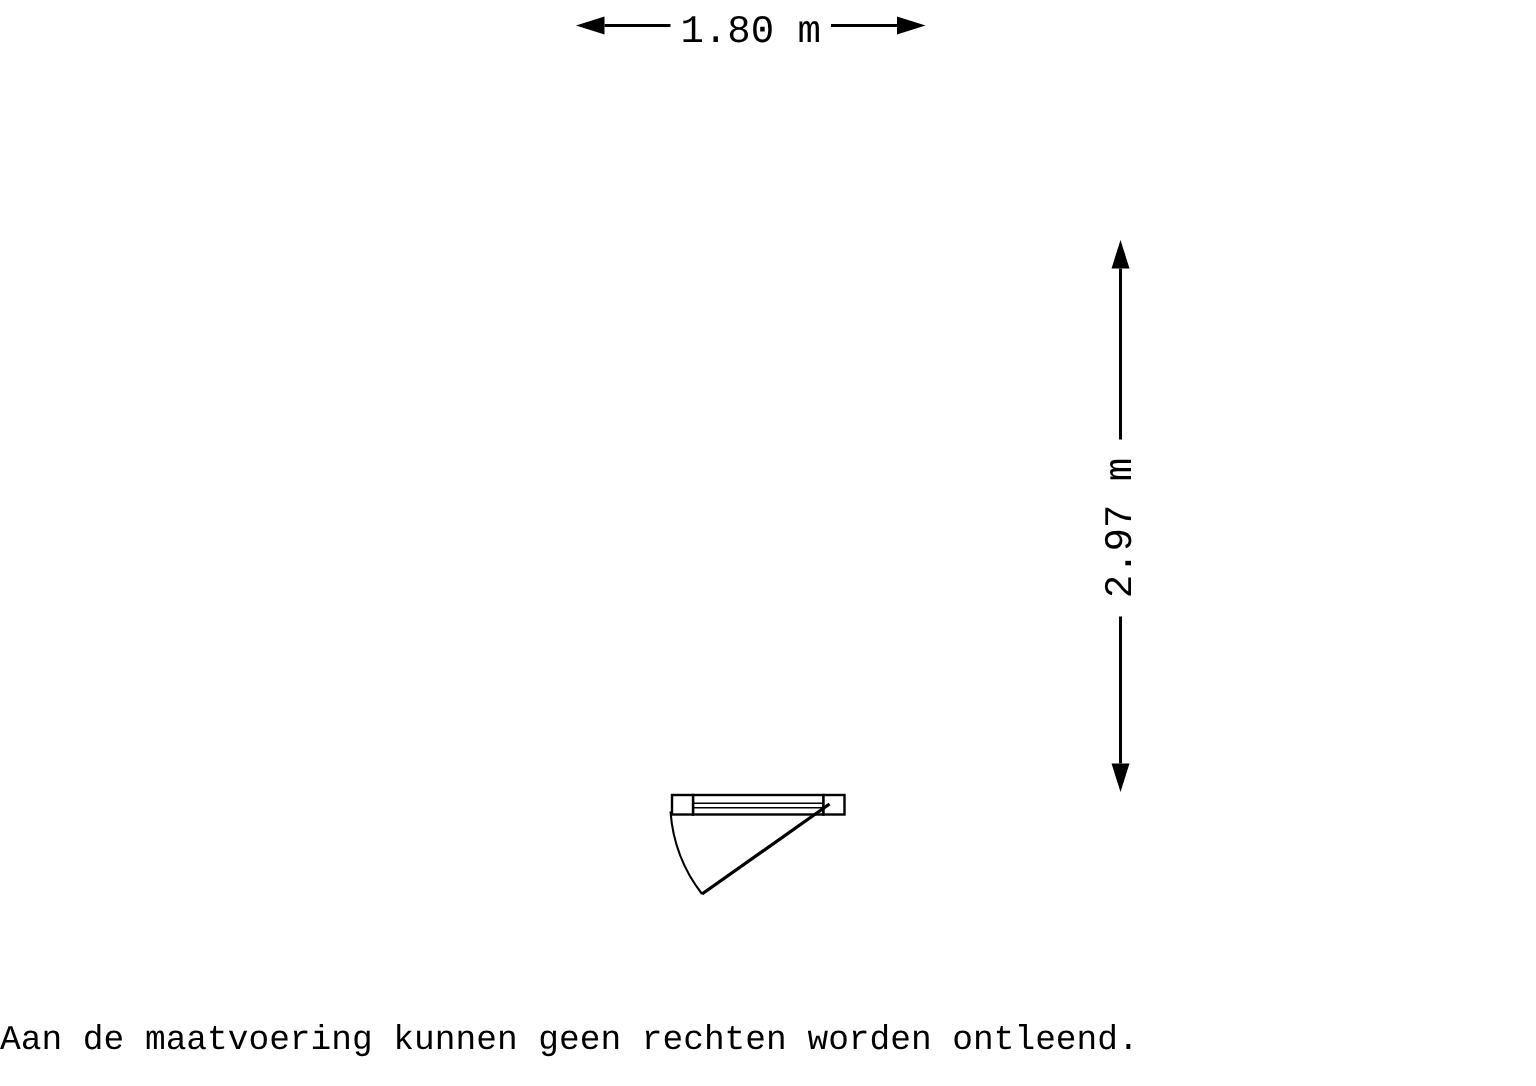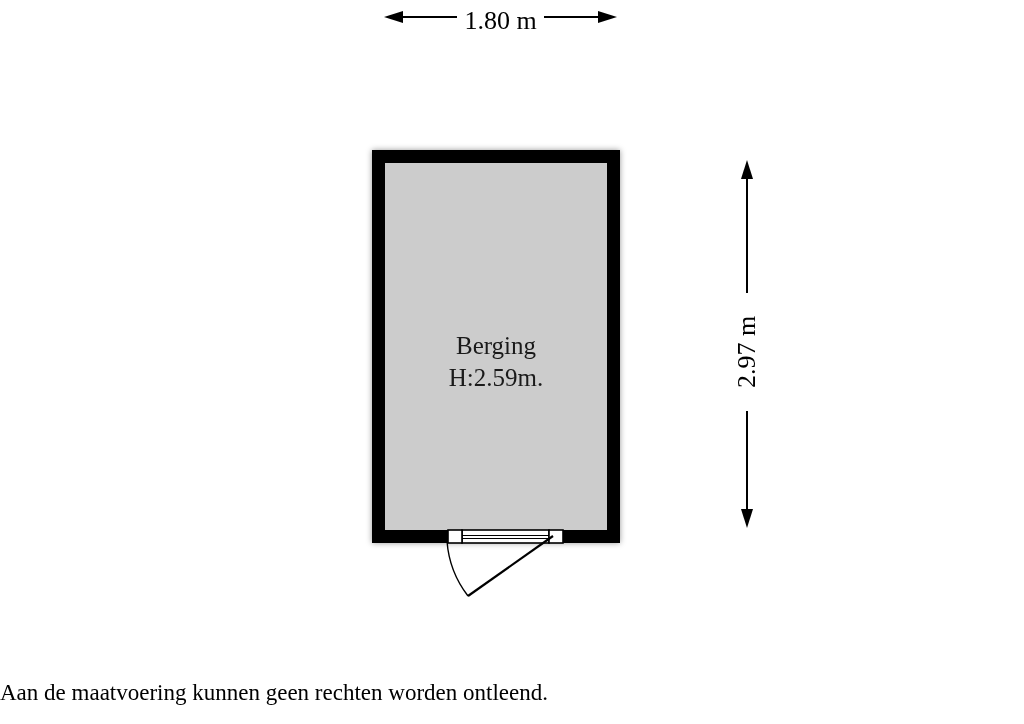--- a/index.html
+++ b/index.html
@@ -3,21 +3,21 @@
 <meta charset="utf-8">
 <style>
   * { margin: 0; padding: 0; box-sizing: border-box; }
   html, body { background: #ffffff; }
   .canvas {
     position: relative;
     width: 1024px;
     height: 724px;
     background: var(--bg, #ffffff);
     overflow: hidden;
-    font-family: Liberation Serif, serif;
+    font-family: Liberation Mono, monospace;
     color: var(--line, #000000);
   }
 
   
   .dim-h {
     position: absolute;
     left: 384px;
     top: 10px;
     width: 233px;
     height: 14px;
@@ -105,26 +105,20 @@
 <div class="canvas">
 
   <div class="dim-h">
     <span class="arrow-h left"></span>
     <span class="dim-line-h"></span>
     <span class="dim-label-h">1.80 m</span>
     <span class="dim-line-h"></span>
     <span class="arrow-h right"></span>
   </div>
 
-  <div class="room">
-    <div class="room-label">
-      <div>Berging</div>
-      <div>H:2.59m.</div>
-    </div>
-  </div>
 
   <svg class="door-svg" width="1024" height="724" viewBox="0 0 1024 724">
     <rect x="462" y="530" width="87" height="13" fill="#ffffff" stroke="#000000" stroke-width="1.6"></rect>
     <line x1="462" y1="535.5" x2="549" y2="535.5" stroke="#000000" stroke-width="1.1"></line>
     <line x1="462" y1="538.5" x2="549" y2="538.5" stroke="#000000" stroke-width="1.1"></line>
     <rect x="448" y="530" width="14" height="13" fill="#ffffff" stroke="#000000" stroke-width="1.6"></rect>
     <rect x="549" y="530" width="14" height="13" fill="#ffffff" stroke="#000000" stroke-width="1.6"></rect>
     <path d="M 447 541 A 102 102 0 0 0 468 596" fill="none" stroke="#000000" stroke-width="1.4"></path>
     <line x1="553" y1="536" x2="468" y2="596" stroke="#000000" stroke-width="2.2"></line>
   </svg>

